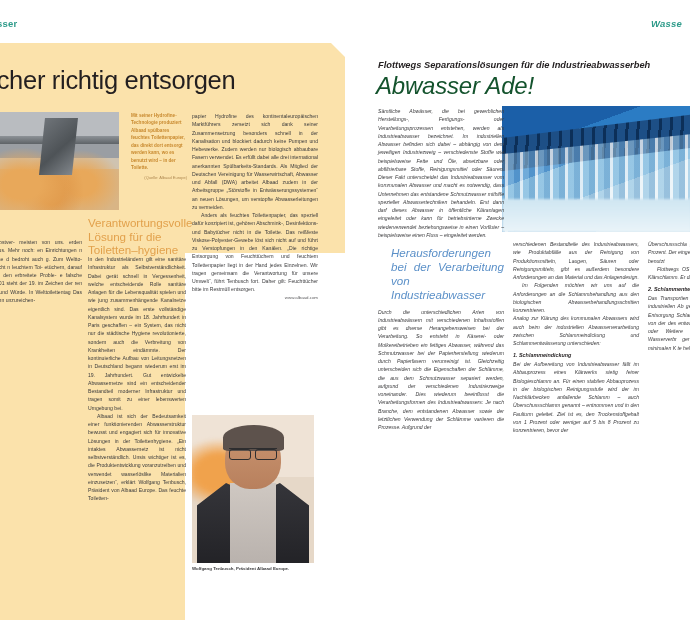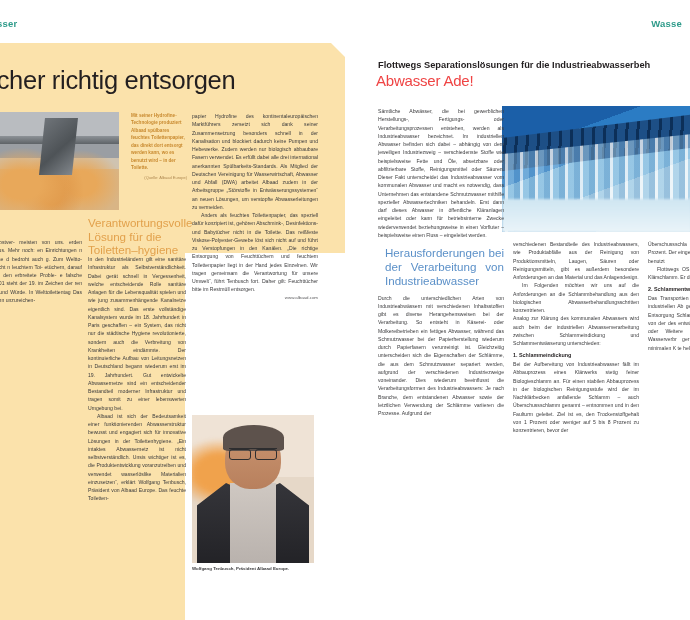--- a/index.html
+++ b/index.html
@@ -8,21 +8,21 @@
     width:690px; height:620px;
     background:#ffffff;
     font-family:"Liberation Sans", sans-serif;
     overflow:hidden;
     position:relative;
   }
   .spread { position:absolute; inset:0; display:flex; }
 
   
   .page-left { position:relative; width:345px; height:620px; background:#fff; overflow:hidden; }
-  .page-right { position:relative; width:345px; height:494px; background:#fff; overflow:hidden; }
+  .page-right { position:relative; width:345px; height:494px; background:#fff; overflow:hidden;font-style:italic; }
 
   .run-head { font-size:9.5px; font-weight:bold; color:#2e9b8a; letter-spacing:.2px; }
   .run-head-left { position:absolute; left:-16px; top:18px; }
   .run-head-right { position:absolute; right:8px; top:18px; }
 
   .yellow-panel {
     position:absolute; left:-40px; top:43px; width:385px; height:210px;
     background:#fbe2ab;
   }
   .yellow-panel:after{
@@ -101,21 +101,21 @@
     clip-path:polygon(0 28%, 26% 0, 42% 10%, 50% 34%, 58% 10%, 74% 0, 100% 28%, 100% 100%, 0 100%); }
   .portrait-cap {
     position:absolute; left:192px; top:566px; width:130px;
     font-size:4.4px; font-weight:bold; color:#3a3a3c;
   }
 
   
   .r-kicker { position:absolute; left:33px; top:60px; width:330px;
     font-size:9.3px; font-weight:bold; color:#231f20; white-space:nowrap; }
   .headline-right { position:absolute; left:31px; top:72px; width:300px;
-    font-size:15px; color:#ef4444; font-weight:400; letter-spacing:-.2px; }
+    font-size:24px; color:#14532d; font-weight:400; letter-spacing:-.2px; }
 
   .photo-weir {
     position:absolute; left:157px; top:106px; width:189px; height:126px;
     background:linear-gradient(160deg,#1b5fa8 0 26%, #2b7cc4 26% 42%, #7fb9dd 42% 62%, #b9d8e9 62% 82%, #cfe3ee 82% 100%);
     overflow:hidden;
   }
   .photo-weir .crest {
     position:absolute; left:-4%; top:16%; width:112%; height:26%;
     background:repeating-linear-gradient(100deg,#0c2f58 0 3px,#1d4f86 3px 11px);
     transform:rotate(-7deg);
@@ -127,21 +127,21 @@
   }
   .photo-weir .foam {
     position:absolute; left:0; bottom:0; width:100%; height:26%;
     background:linear-gradient(#cfe6f2,#eaf4f9); filter:blur(1px);
   }
 
   .r-col1 { left:33px; top:107px; width:126px; }
   .r-col2 { left:168px; top:240px; width:126px; }
   .r-col3 { left:303px; top:240px; width:126px; }
 
-  .sub-blue { font-size:11.6px; line-height:1.2; color:#5b90c8; font-weight:400; margin:7px 0 6px 7px; }
+  .sub-blue { font-size:11.6px; line-height:1.2; color:#5b90c8; font-weight:400; margin:7px 0 6px 13px; }
   .run-in { font-weight:bold; color:#231f20; font-size:5.4px; display:block; margin-top:4px; }
 </style>
 </head>
 <body>
 
 <div class="spread">
 
   <div class="page-left">
 
     <div class="yellow-panel"></div>

